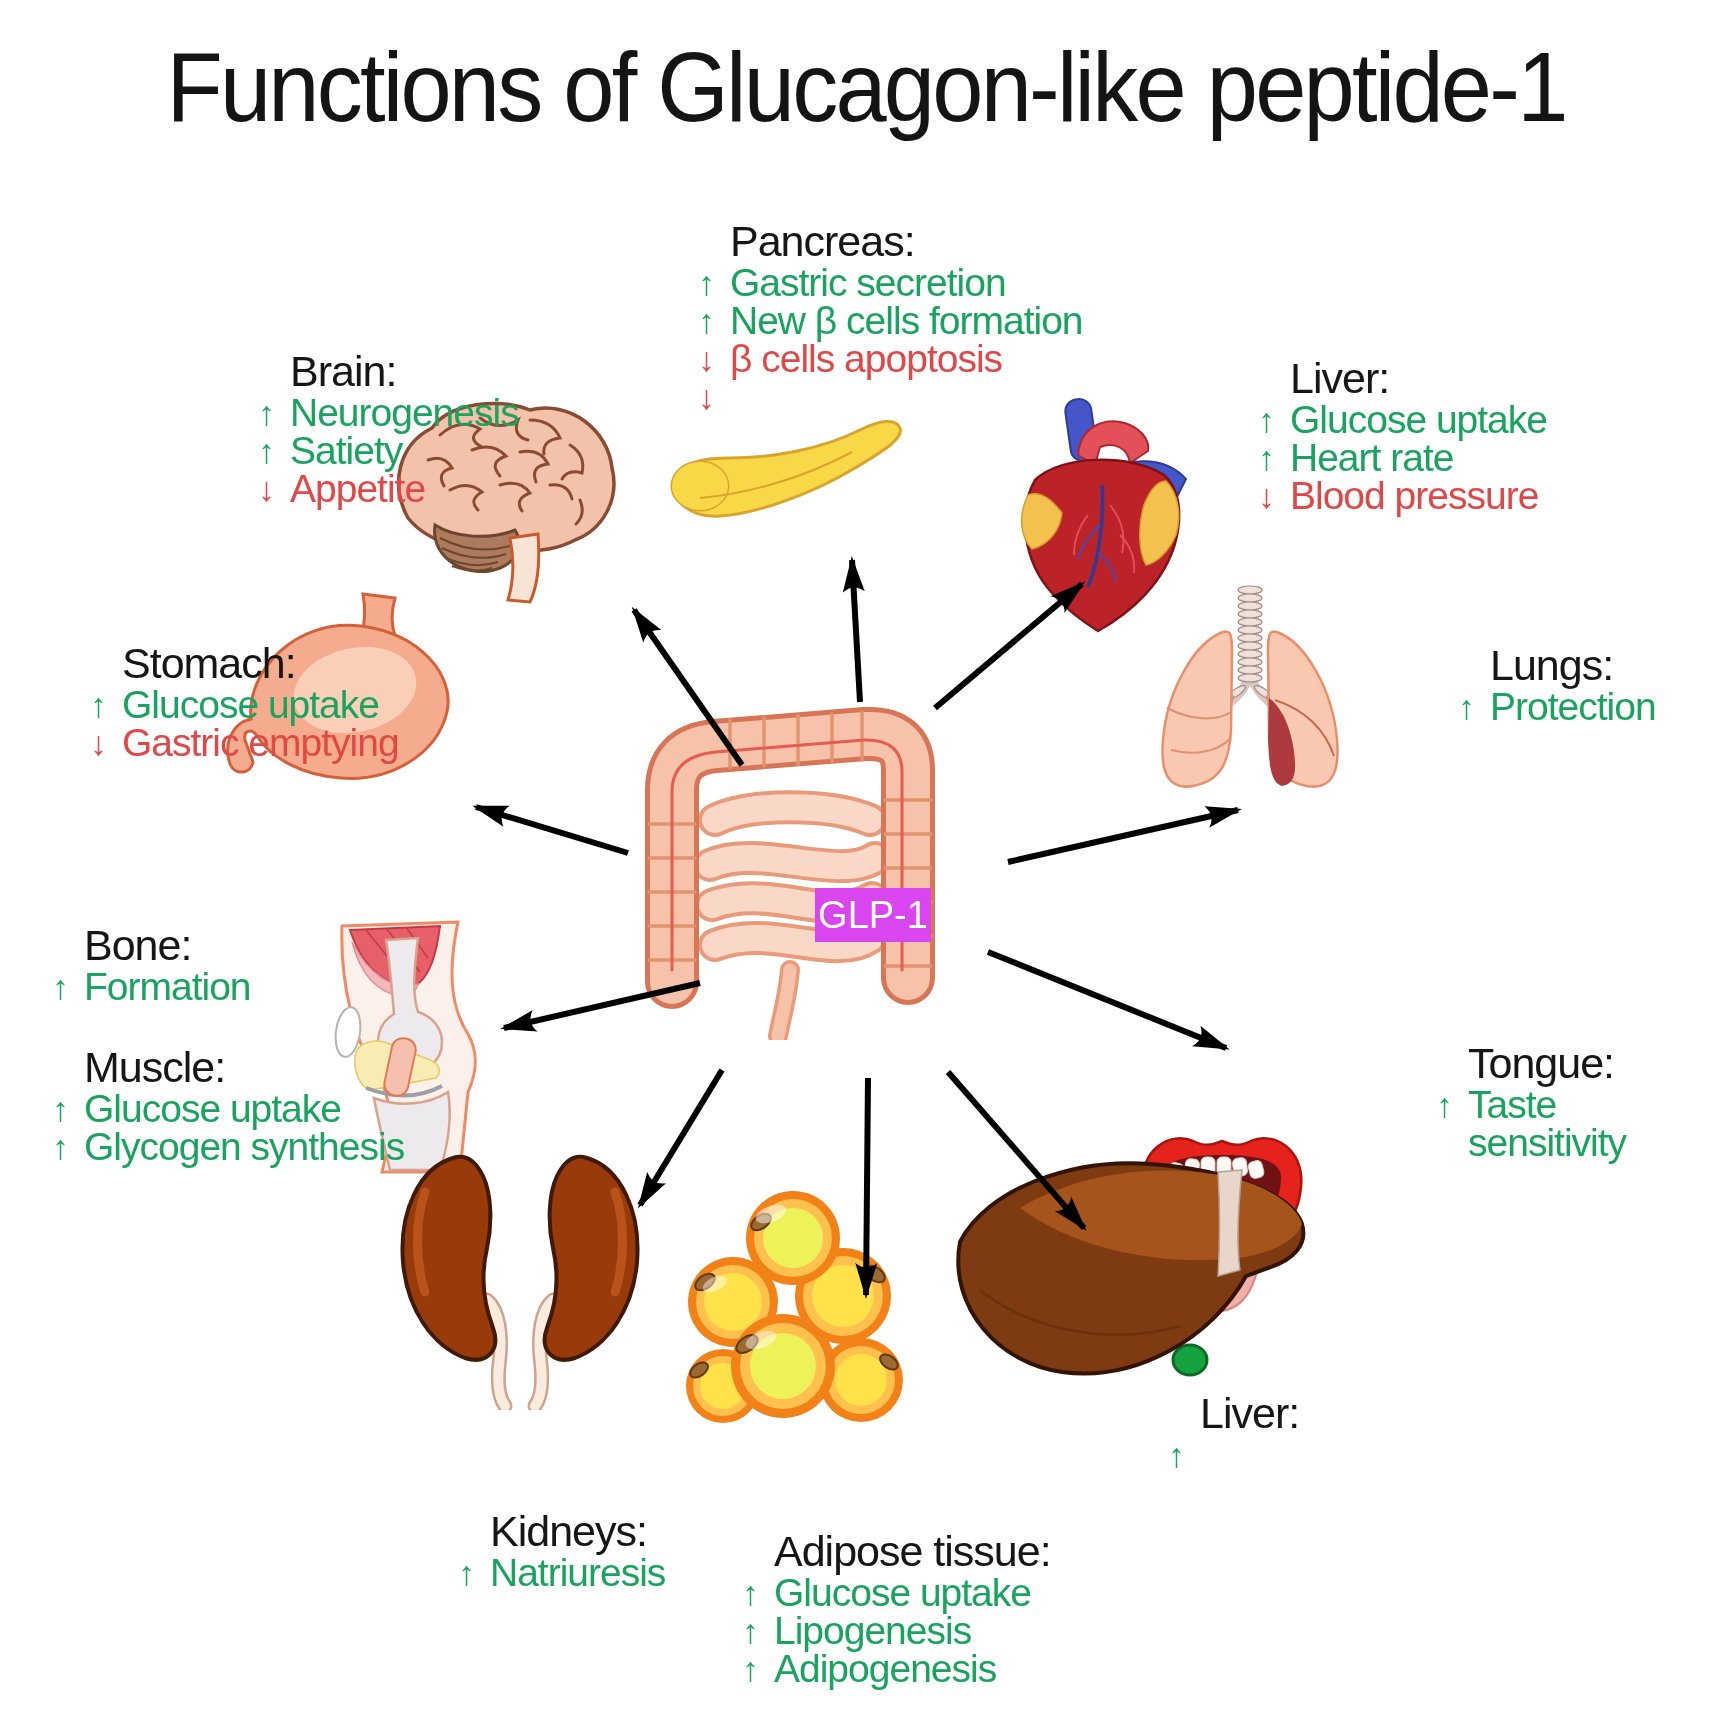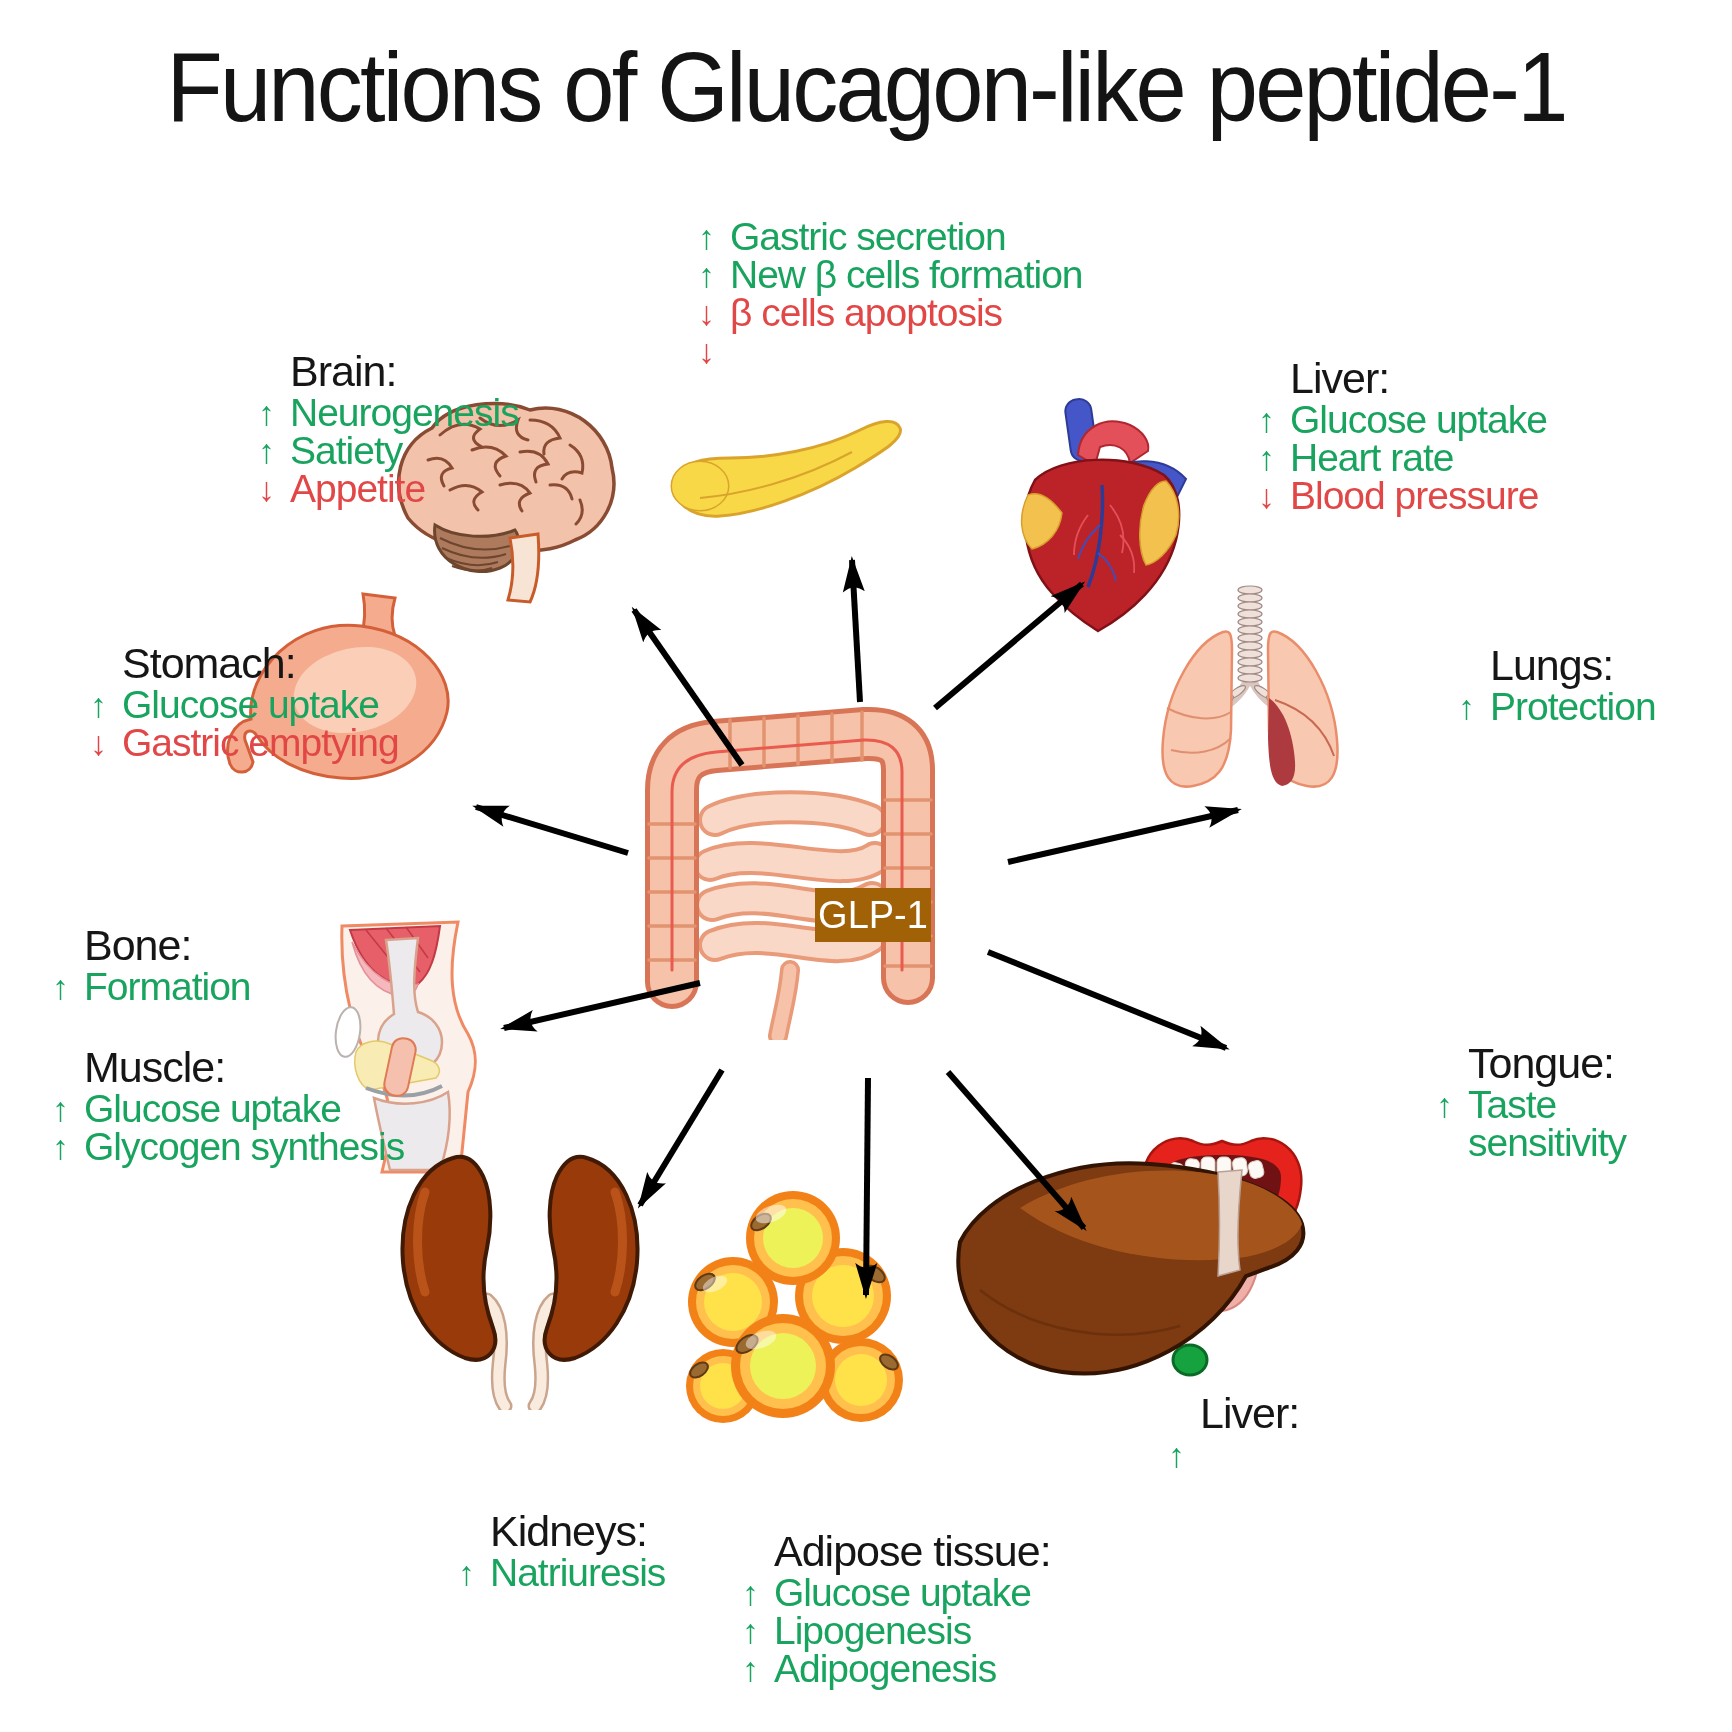--- a/index.html
+++ b/index.html
@@ -19,21 +19,21 @@
   }
   .item{display:flex;align-items:flex-start;line-height:38px;}
   .glyph{width:32px;font-weight:bold;font-size:34px;flex:none;}
   .lbl{font-size:39px;letter-spacing:-1px;white-space:nowrap;}
   .lbl.wrap2{white-space:normal;width:175px;line-height:38px;}
   .up{color:#18a45e;}
   .down{color:#e24747;}
   .art{position:absolute;}
   .glp1-box{
     position:absolute;left:815px;top:888px;width:116px;height:54px;
-    background:#a16207;color:#ffffff;font-size:38px;line-height:54px;
+    background:#d946ef;color:#ffffff;font-size:38px;line-height:54px;
     text-align:center;letter-spacing:0;
   }
   svg{display:block;}
 </style>
 </head>
 <body>
 
 <div class="page-title">Functions of Glucagon-like peptide-1</div>
 
 <div class="art" style="left:380px;top:390px;">
@@ -285,20 +285,21 @@
     <line x1="868" y1="1078" x2="866" y2="1295"></line>
     <line x1="722" y1="1070" x2="640" y2="1205"></line>
     <line x1="700" y1="983" x2="504" y2="1028"></line>
     <line x1="628" y1="853" x2="476" y2="807"></line>
   </g>
 </svg>
 
 <div class="glp1-box">GLP-1</div>
 
 <div class="organ-block" style="left:698px;top:218px;">
+  <div class="organ-title">Pancreas:</div>
   <div class="item">
     <span class="glyph up">↑</span>
     <span class="lbl up">Gastric secretion</span>
   </div>
   <div class="item">
     <span class="glyph up">↑</span>
     <span class="lbl up">New β cells formation</span>
   </div>
   <div class="item">
     <span class="glyph down">↓</span>

